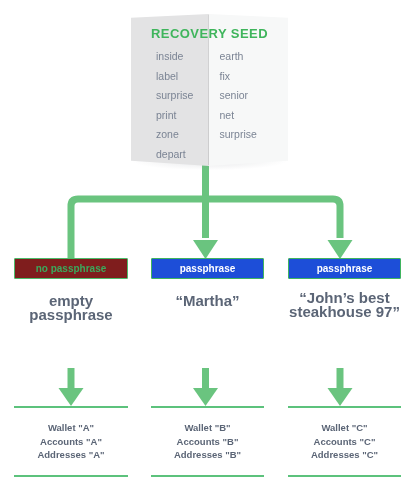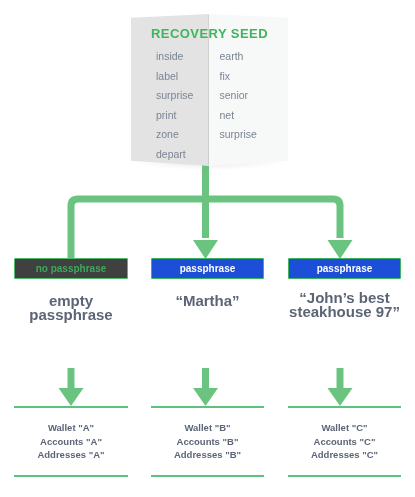--- a/index.html
+++ b/index.html
@@ -114,21 +114,21 @@
     box-sizing: border-box;
     height: 21px;
     display: flex;
     align-items: center;
     justify-content: center;
     font-size: 10px;
     font-weight: bold;
     border-radius: 1px;
   }
   .pass-box.outline {
-    background: #404040;
+    background: #7f1d1d;
     border: 1.4px solid #4cbb6a;
     color: #3ba95c;
   }
   .pass-box.filled {
     background: #1d4ed8;
     border: 1.4px solid #3fb45f;
     color: #ffffff;
   }
 
   .pass-caption {

